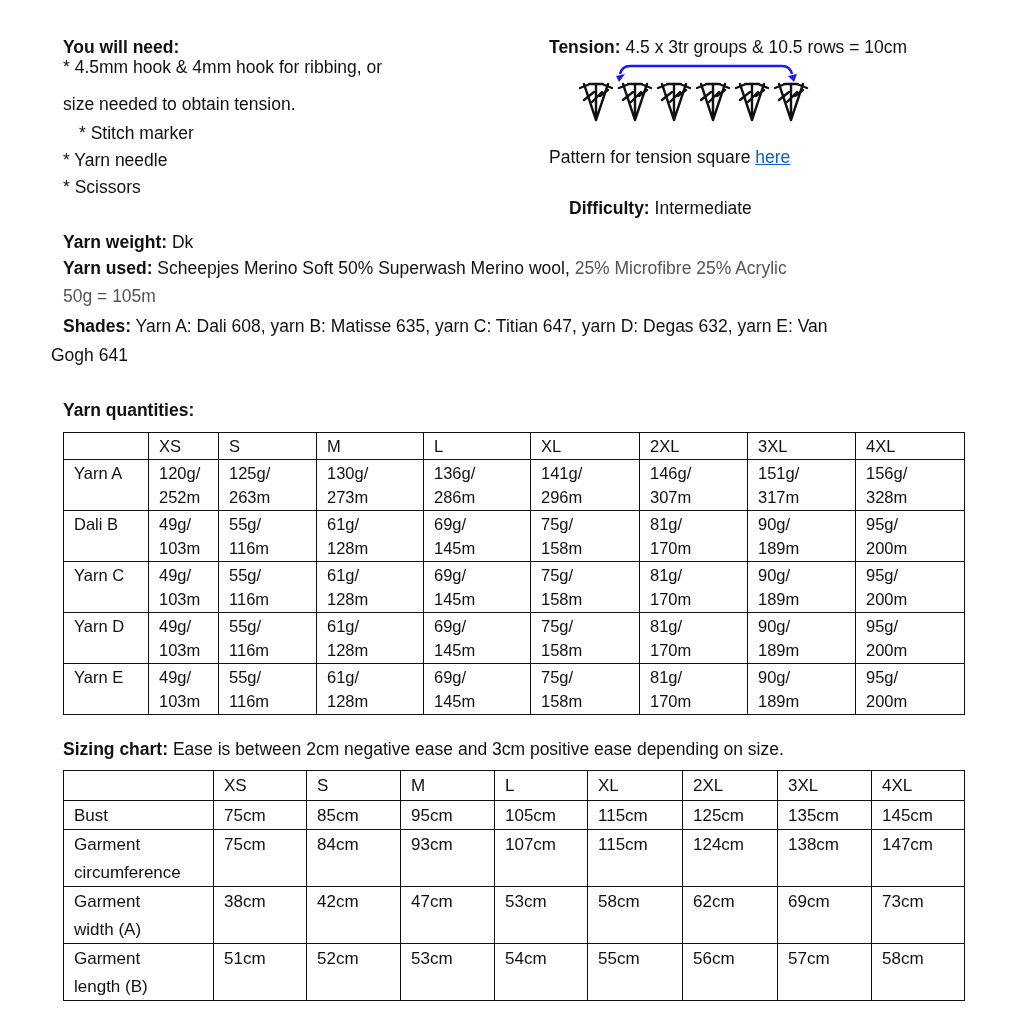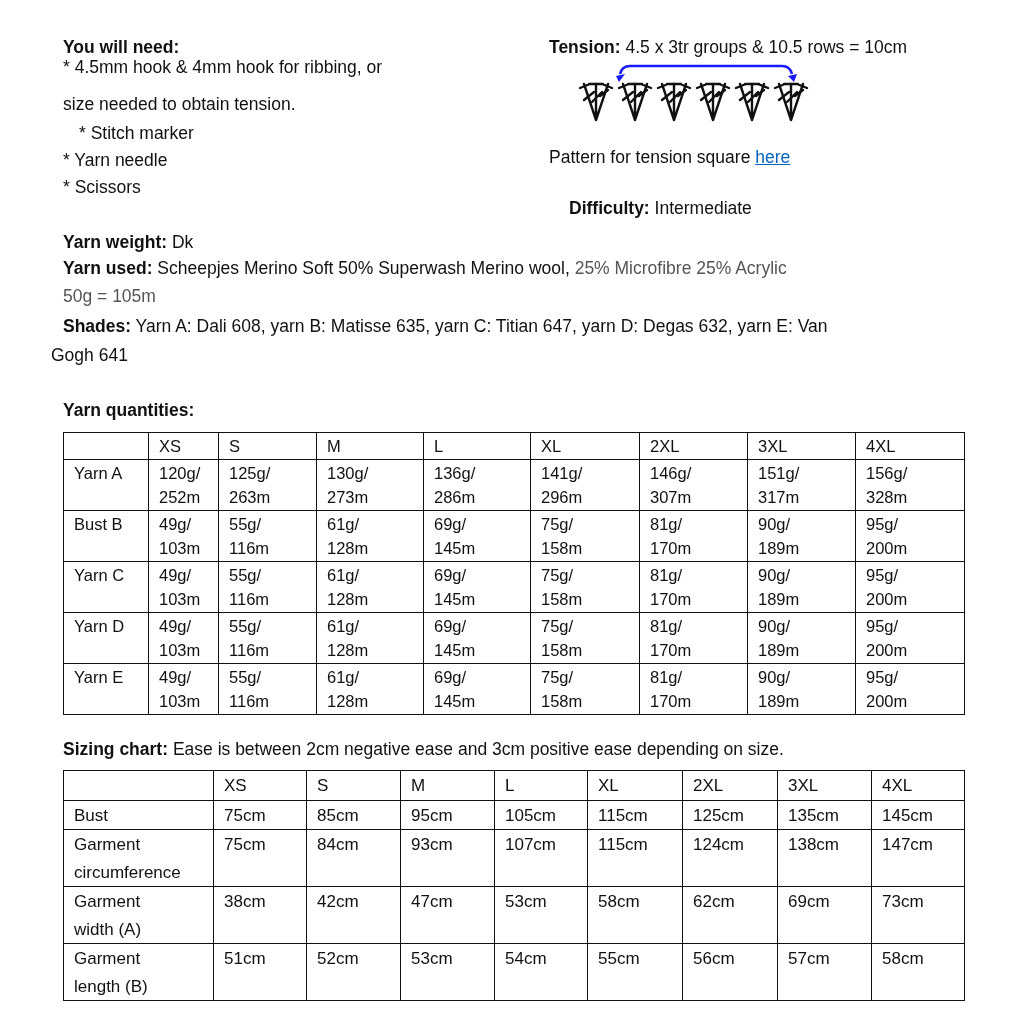--- a/index.html
+++ b/index.html
@@ -134,21 +134,21 @@
     <td>
           <div>151g/</div>
           <div>317m</div>
         </td>
     <td>
           <div>156g/</div>
           <div>328m</div>
         </td>
   </tr>
   <tr style="height:50px">
-    <td>Bust B</td>
+    <td>Dali B</td>
     <td>
           <div>49g/</div>
           <div>103m</div>
         </td>
     <td>
           <div>55g/</div>
           <div>116m</div>
         </td>
     <td>
           <div>61g/</div>

